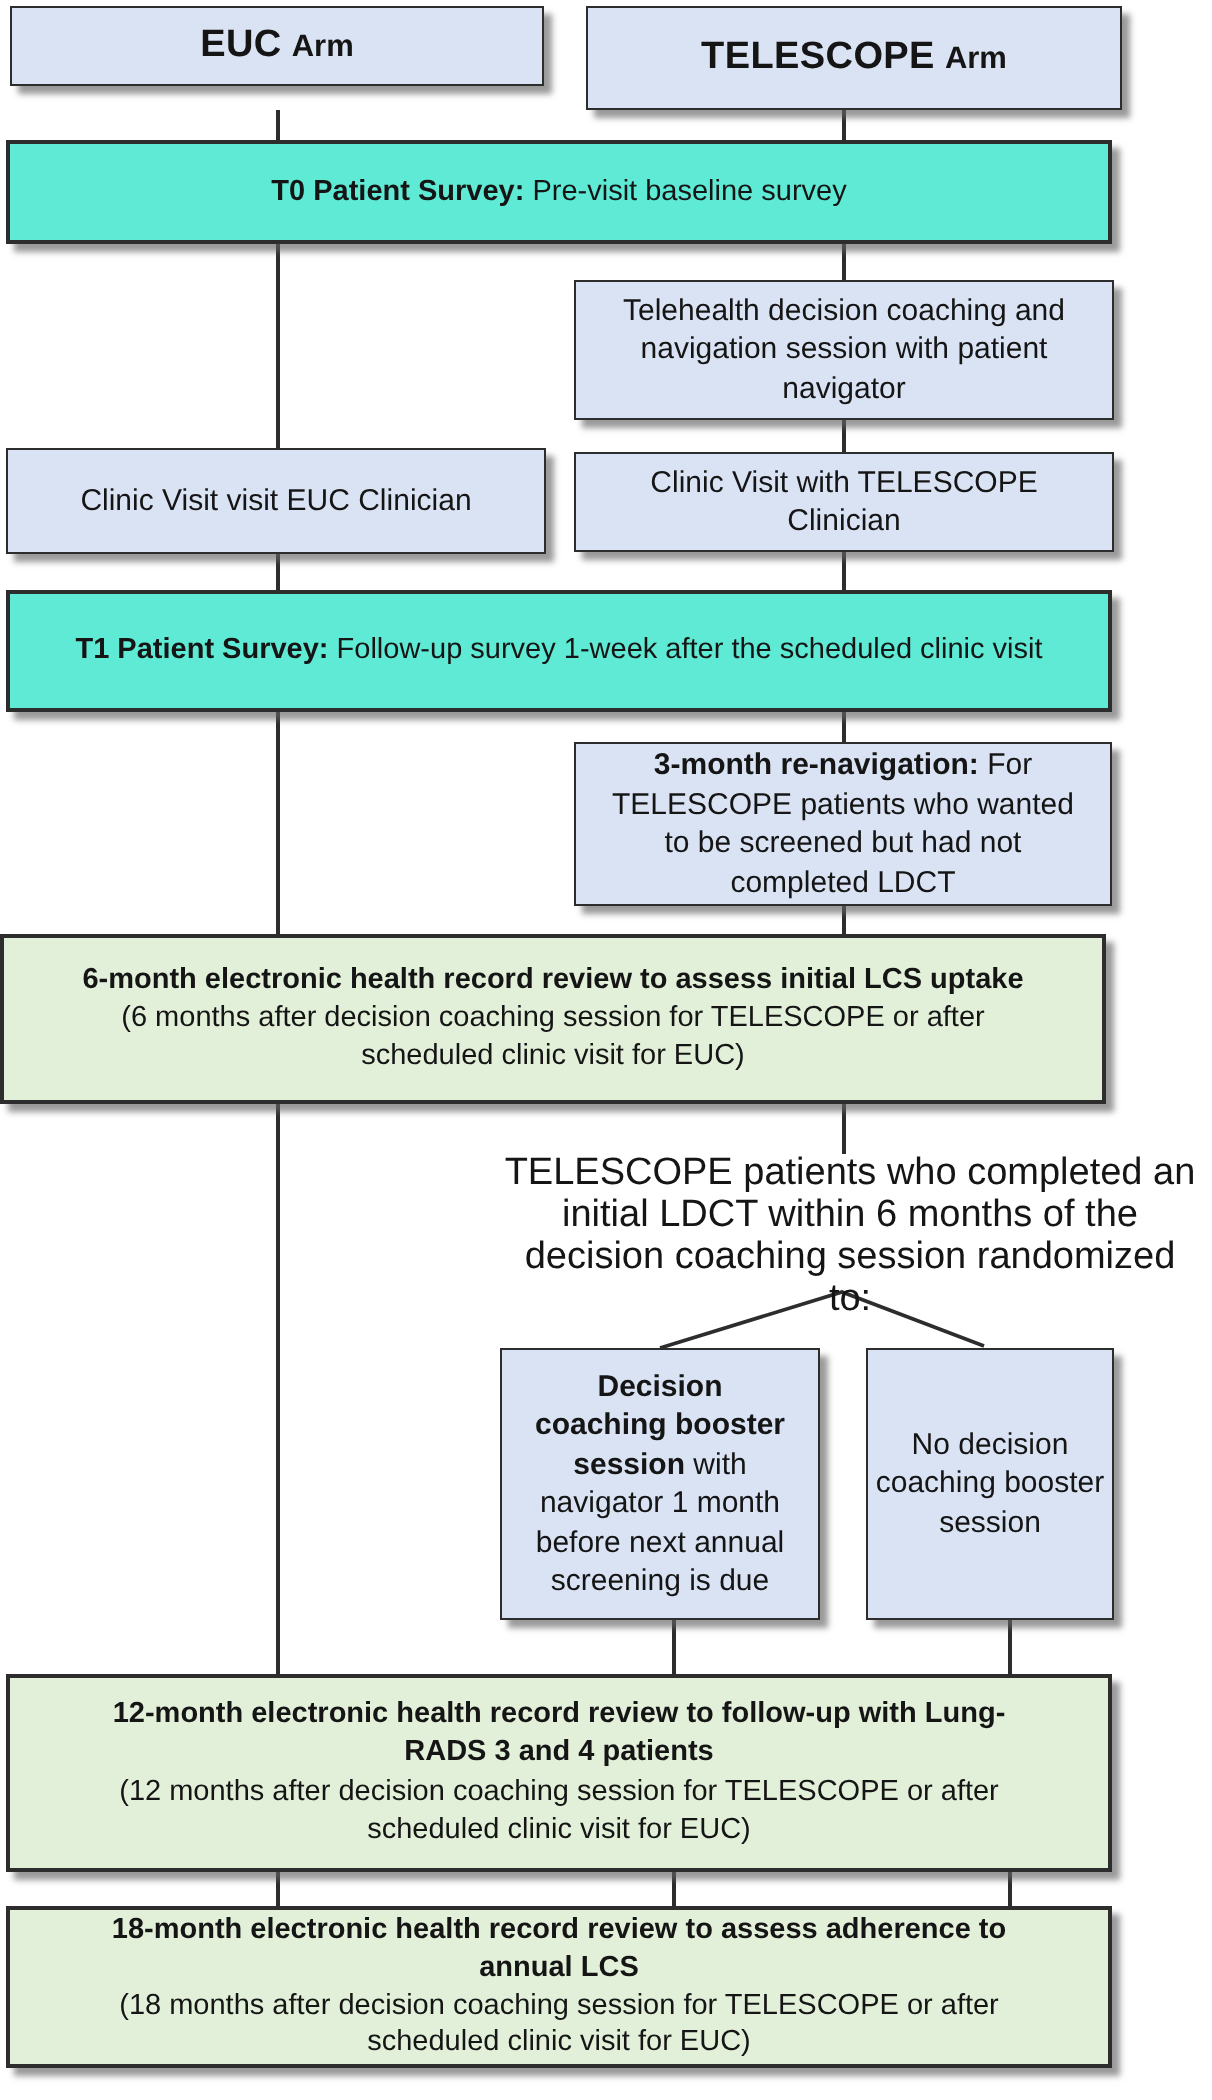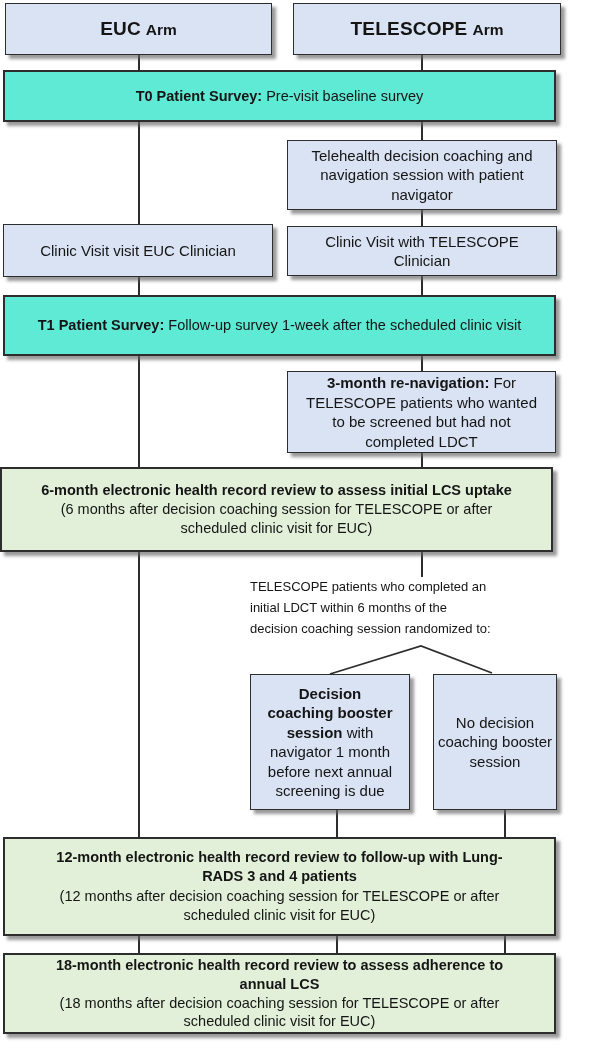--- a/index.html
+++ b/index.html
@@ -16,22 +16,22 @@
   }
   .blue{background:#dae3f3;font-size:15px;line-height:1.3;}
   .white{background:#5eead4;border-width:2px;font-size:14.5px;line-height:1.3;}
   .green{background:#e2f0d9;border-width:2px;font-size:14.5px;line-height:1.32;}
   .txt{white-space:pre-line;text-align:center;padding:0 4px;}
   .b{font-weight:bold;}
   .hdr .arm-main{font-weight:bold;font-size:19px;letter-spacing:0.2px;}
   .hdr .arm-sub{font-weight:bold;font-size:15.5px;margin-left:5px;}
   .vline{position:absolute;width:2px;background:#2d2d2d;}
   .note{
-    position:absolute;white-space:pre-line;
-    font-size:13px;line-height:21px;
+    position:absolute;white-space:pre-line;text-align:center;
+    font-size:19px;line-height:21px;
   }
   svg.branch{position:absolute;overflow:visible;}
 </style>
 </head>
 <body>
 
 <div class="canvas">
 
   <div class="vline" style="left:138px;top:55px;height:15px"></div>
   <div class="vline" style="left:138px;top:122px;height:102px"></div>
@@ -50,21 +50,21 @@
 
   <div class="vline" style="left:336px;top:810px;height:27px"></div>
   <div class="vline" style="left:336px;top:936px;height:17px"></div>
   <div class="vline" style="left:504px;top:810px;height:27px"></div>
   <div class="vline" style="left:504px;top:936px;height:17px"></div>
 
   <svg class="branch" style="left:320px;top:640px" width="180" height="36" viewBox="0 0 180 36">
     <polyline points="10,34 101,6 172,33" fill="none" stroke="#2d2d2d" stroke-width="1.8"></polyline>
   </svg>
 
-  <div class="box blue hdr" style="left:5px;top:3px;width:267px;height:52px">
+  <div class="box blue hdr" style="left:5px;top:3px;width:267px;height:40px">
       <div class="txt"><span class="arm-main">EUC</span><span class="arm-sub">Arm</span></div>
     </div>
 
   <div class="box blue hdr" style="left:293px;top:3px;width:268px;height:52px">
       <div class="txt"><span class="arm-main">TELESCOPE</span><span class="arm-sub">Arm</span></div>
     </div>
 
   <div class="box white" style="left:3px;top:70px;width:553px;height:52px">
       <div class="txt"><span class="b">T0 Patient Survey:</span><span> Pre-visit baseline survey</span></div>
     </div>

